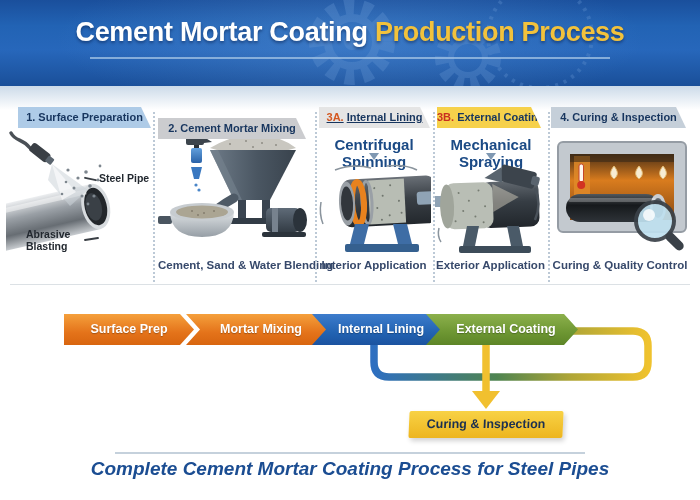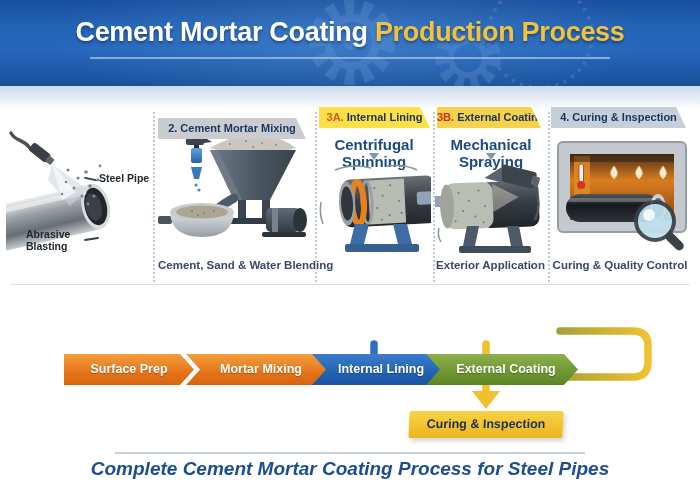--- a/index.html
+++ b/index.html
@@ -21,21 +21,21 @@
     background:linear-gradient(180deg,#ccdbe9,rgba(255,255,255,0));}
 
   
   .tab{position:absolute;top:107px;height:21px;line-height:21px;text-align:center;
     font-size:11px;font-weight:bold;color:#17355e;white-space:nowrap;
     clip-path:polygon(0 0,calc(100% - 10px) 0,100% 100%,0 100%);
     filter:drop-shadow(1px 1.5px 1px rgba(0,0,0,.18));z-index:2;}
   .tab .tnum{margin-right:3px;}
   .tab1{left:18px;width:133px;background:#aecbe7;}
   .tab2{left:158px;width:148px;background:#cbcccf;margin-top:11px;}
-  .tab3{left:319px;width:111px;background:#fde047;}
+  .tab3{left:319px;width:111px;background:#e5e5e5;text-decoration:underline;}
   .tab3 .tnum{color:#d4571f;}
   .tab4{left:437px;width:104px;background:#f6d14b;}
   .tab4 .tnum{color:#c92f20;margin-top:44px;}
   .tab5{left:551px;width:135px;background:#c5cfd9;}
 
   
   .vsep{position:absolute;top:112px;height:170px;width:0;border-left:2px dotted #bcc9d6;z-index:1;}
   .vsep1{left:153px}.vsep2{left:315px}.vsep3{left:433px}.vsep4{left:548px}
   .panel-baseline{position:absolute;left:10px;top:284px;width:680px;height:1px;background:#d3d9df;opacity:.8;}
   .illus{position:absolute;}
@@ -43,21 +43,21 @@
   .method-caret{position:absolute;top:153px;width:0;height:0;border-left:5px solid transparent;
     border-right:5px solid transparent;border-top:7px solid #7f98b2;}
   .caption{position:absolute;top:259px;font-size:11.5px;font-weight:600;color:#37496b;text-align:center;white-space:nowrap;}
 
   .anno{position:absolute;font-size:10.5px;font-weight:600;color:#22282f;line-height:1.15;}
   .anno-tick{position:absolute;height:2px;background:#3a3f45;border-radius:1px;}
 
   
   .chev{position:absolute;top:314px;height:31px;line-height:31px;text-align:center;
     font-size:12.5px;font-weight:bold;color:#ffffff;text-shadow:0 1px 1px rgba(0,0,0,.28);
-    white-space:nowrap;z-index:3;margin-top:40px;}
+    white-space:nowrap;z-index:3;}
   .chev-first{clip-path:polygon(0 0,calc(100% - 14px) 0,100% 50%,calc(100% - 14px) 100%,0 100%);}
   .chev-mid{clip-path:polygon(0 0,calc(100% - 14px) 0,100% 50%,calc(100% - 14px) 100%,0 100%,14px 50%);padding-left:8px;}
   .chev-orange{background:linear-gradient(180deg,#f5a03c,#e4731a 60%,#d8650f);}
   .chev-blue{background:linear-gradient(180deg,#3d7ccc,#2263b2 60%,#1b53a0);}
   .chev-green{background:linear-gradient(180deg,#8cb04c,#6d9632 60%,#5d8527);}
   .chev0{left:64px;width:130px;}
   .chev1{left:186px;width:134px;}
   .chev2{left:312px;width:122px;}
   .chev3{left:426px;width:144px;}
 
@@ -85,20 +85,23 @@
       <circle cx="352" cy="42" r="8" fill="#5b8ccb"></circle>
       <circle cx="468" cy="58" r="26" fill="none" stroke="#5b8ccb" stroke-width="14" stroke-dasharray="8 7"></circle>
       <circle cx="468" cy="58" r="17" fill="none" stroke="#5b8ccb" stroke-width="6"></circle>
       <circle cx="540" cy="36" r="52" fill="none" stroke="#5b8ccb" stroke-width="4" stroke-dasharray="3 6"></circle>
     </svg>
     <div class="title"><span>Cement Mortar Coating</span> <span class="accent">Production Process</span></div>
     <div class="title-rule"></div>
   </div>
   <div class="header-fade"></div>
 
+  <div class="tab tab1">
+    <span class="tnum">1.</span><span>Surface Preparation</span>
+  </div>
   <div class="tab tab2">
     <span class="tnum">2.</span><span>Cement Mortar Mixing</span>
   </div>
   <div class="tab tab3">
     <span class="tnum">3A.</span><span>Internal Lining</span>
   </div>
   <div class="tab tab4">
     <span class="tnum">3B.</span><span>External Coating</span>
   </div>
   <div class="tab tab5">
@@ -253,20 +256,21 @@
       <ellipse cx="41" cy="40" rx="6" ry="21" fill="none" stroke="#e8821e" stroke-width="6"></ellipse>
       <ellipse cx="30" cy="40" rx="8" ry="22" fill="#9aa0a6"></ellipse>
       <ellipse cx="30" cy="40" rx="6" ry="17" fill="#31363c"></ellipse>
     </g>
     <g>
       <polygon points="38,62 52,62 47,82 33,82" fill="#3e6da5"></polygon>
       <polygon points="76,62 90,62 95,82 81,82" fill="#3e6da5"></polygon>
       <rect x="28" y="82" width="74" height="8" rx="2" fill="#35608f"></rect>
     </g>
   </svg>
+  <div class="caption" style="left:315px;width:118px">Interior Application</div>
 
   <div class="method" style="left:435px;width:112px">Mechanical Spraying</div>
   <div class="method-caret" style="left:486px"></div>
   <svg class="illus" style="left:435px;top:162px" width="110" height="94" viewBox="0 0 110 94">
     <defs>
       <linearGradient id="darkPipeGradB" x1="0" y1="0" x2="0" y2="1">
         <stop offset="0" stop-color="#61686f"></stop>
           <stop offset=".45" stop-color="#363d44"></stop>
           <stop offset="1" stop-color="#21262b"></stop>
       </linearGradient>

